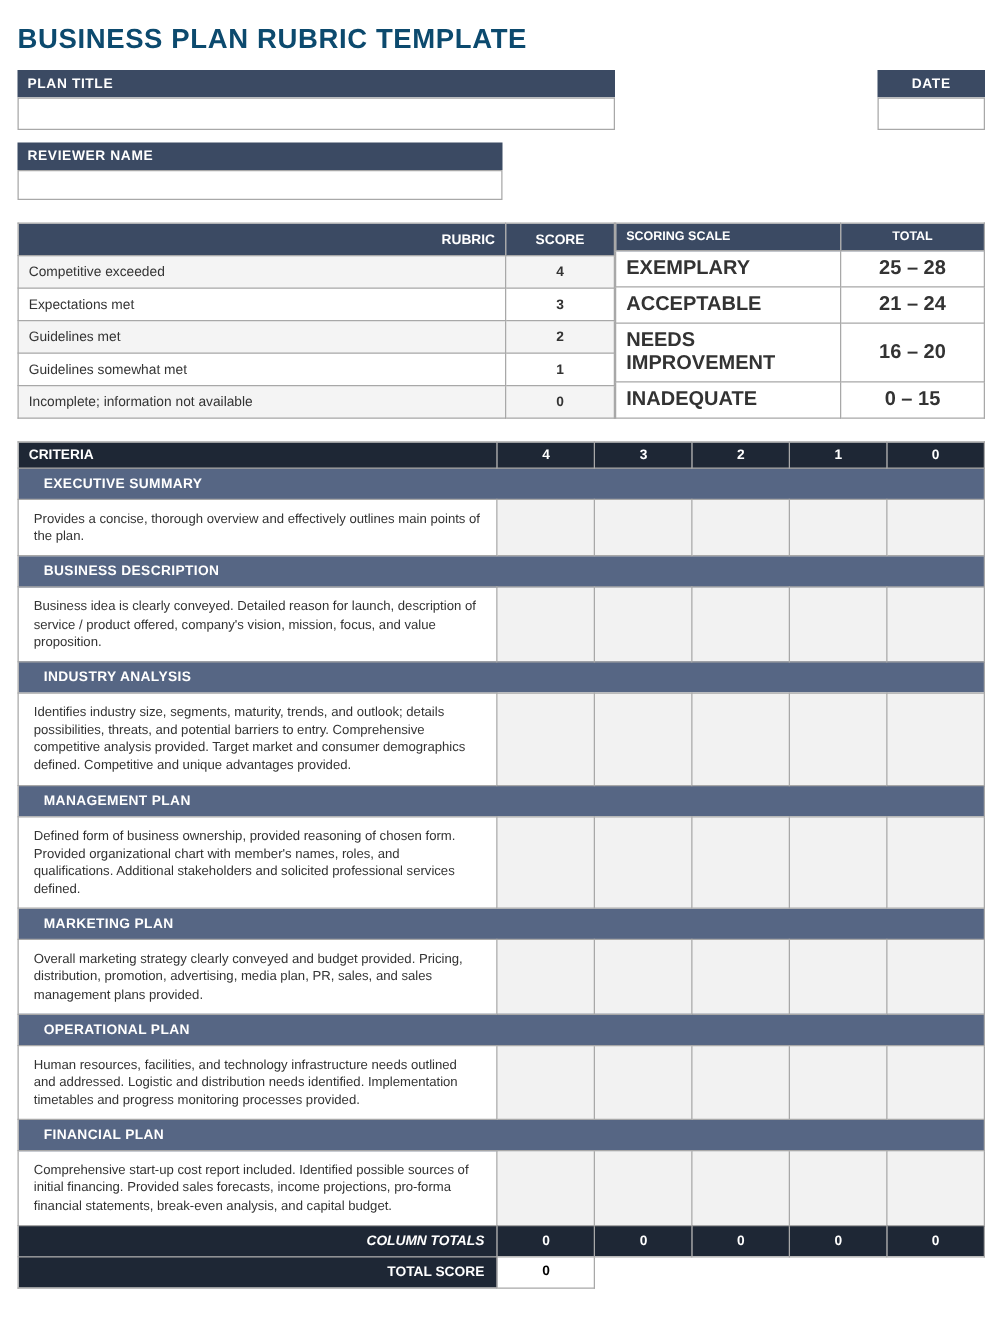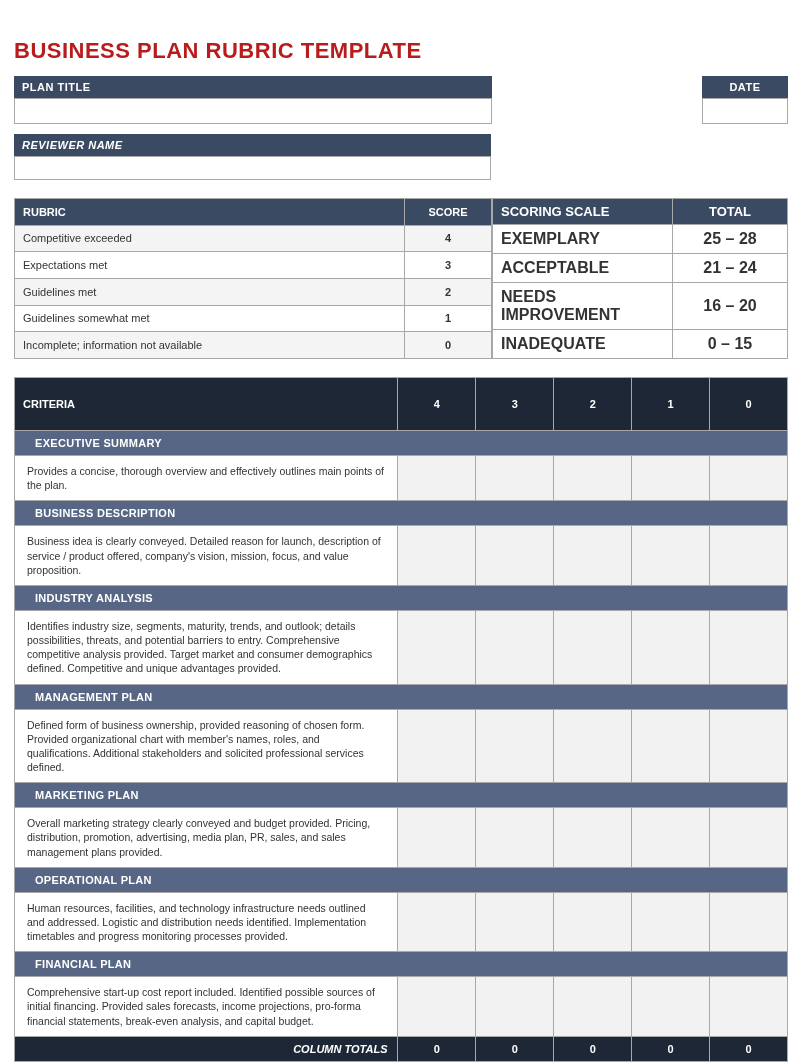--- a/index.html
+++ b/index.html
@@ -7,24 +7,23 @@
     font-family: "Century Gothic", "Avant Garde", Arial, sans-serif;
     background: #fff;
     width: 802px;
     padding: 18px 14px;
     font-size: 11px;
     color: #333;
   }
   h1 {
     font-size: 22px;
     font-weight: bold;
-    color: #b91c1c;
+    color: #0c4a6e;
     letter-spacing: 0.5px;
     margin-bottom: 12px;
-    margin-top: 20px;
   }
 
   
   .row { display: flex; gap: 4px; }
   .hdr-bar {
     background: #3b4a63;
     color: #fff;
     font-weight: bold;
     font-size: 11px;
     padding: 5px 8px;
@@ -43,42 +42,42 @@
   }
 
   .plan-col { width: 478px; }
   .date-col { width: 86px; margin-left: auto; border-radius: 13px; }
 
   table { border-collapse: collapse; }
   th, td { border: 1px solid #a8a8a8; padding: 5px 8px; text-align: left; }
 
   
   .rubric-tbl { width: 478px; }
-  .rubric-tbl th { background: #3b4a63; color: #fff; font-weight: bold; font-size: 11px; }
+  .rubric-tbl th { background: #3b4a63; color: #fff; font-weight: bold; font-size: 11px; text-align: right; }
   .rubric-tbl th:first-child { width: 390px; }
   .rubric-tbl td:last-child { text-align: center; font-weight: bold; }
   .rubric-tbl tr:nth-child(even) td { background: #f4f4f4; }
   .rubric-tbl tr:nth-child(odd) td { background: #fff; }
 
   
   .scale-tbl { width: 296px; margin-left: auto; }
-  .scale-tbl th { background: #3b4a63; color: #fff; font-weight: bold; font-size: 13px; text-align: center; }
+  .scale-tbl th { background: #3b4a63; color: #fff; font-weight: bold; font-size: 10px; text-align: center; }
   .scale-tbl th:first-child { text-align: left; width: 180px; }
   .scale-tbl td { font-weight: bold; font-size: 16px; }
   .scale-tbl td:last-child { text-align: center; }
 
   
   .crit-tbl { width: 774px; margin-top: 18px; }
   .crit-tbl th {
     background: #1e2735;
     color: #fff;
     font-weight: bold;
     font-size: 11px;
     text-align: center;
-    padding: 20px 8px;
+    padding: 4px 8px;
   }
   .crit-tbl th:first-child { text-align: left; width: 384px; }
   .crit-tbl th:not(:first-child) { width: 78px; }
 
   .crit-tbl td { vertical-align: top; }
   .crit-tbl td.desc { width: 384px; font-size: 10.5px; line-height: 1.35; padding: 8px 12px; }
   .crit-tbl td.score-cell { background: #f2f2f2; width: 78px; }
 
   .crit-tbl tr.section-row td {
     background: #566684;
@@ -118,21 +117,21 @@
   <div class="plan-col">
     <div class="hdr-bar">PLAN TITLE</div>
     <div class="input-box"></div>
   </div>
   <div class="date-col">
     <div class="hdr-bar" style="text-align:center;">DATE</div>
     <div class="input-box"></div>
   </div>
 </div>
 
-<div style="margin-top:10px; width:477px;font-style:italic;">
+<div style="margin-top:10px; width:388px;">
   <div class="hdr-bar">REVIEWER NAME</div>
   <div class="reviewer-input"></div>
 </div>
 
 <div class="tables-row">
   <table class="rubric-tbl">
     <tbody>
         <tr>
       <th>RUBRIC</th>
       <th style="text-align:center;">SCORE</th>

